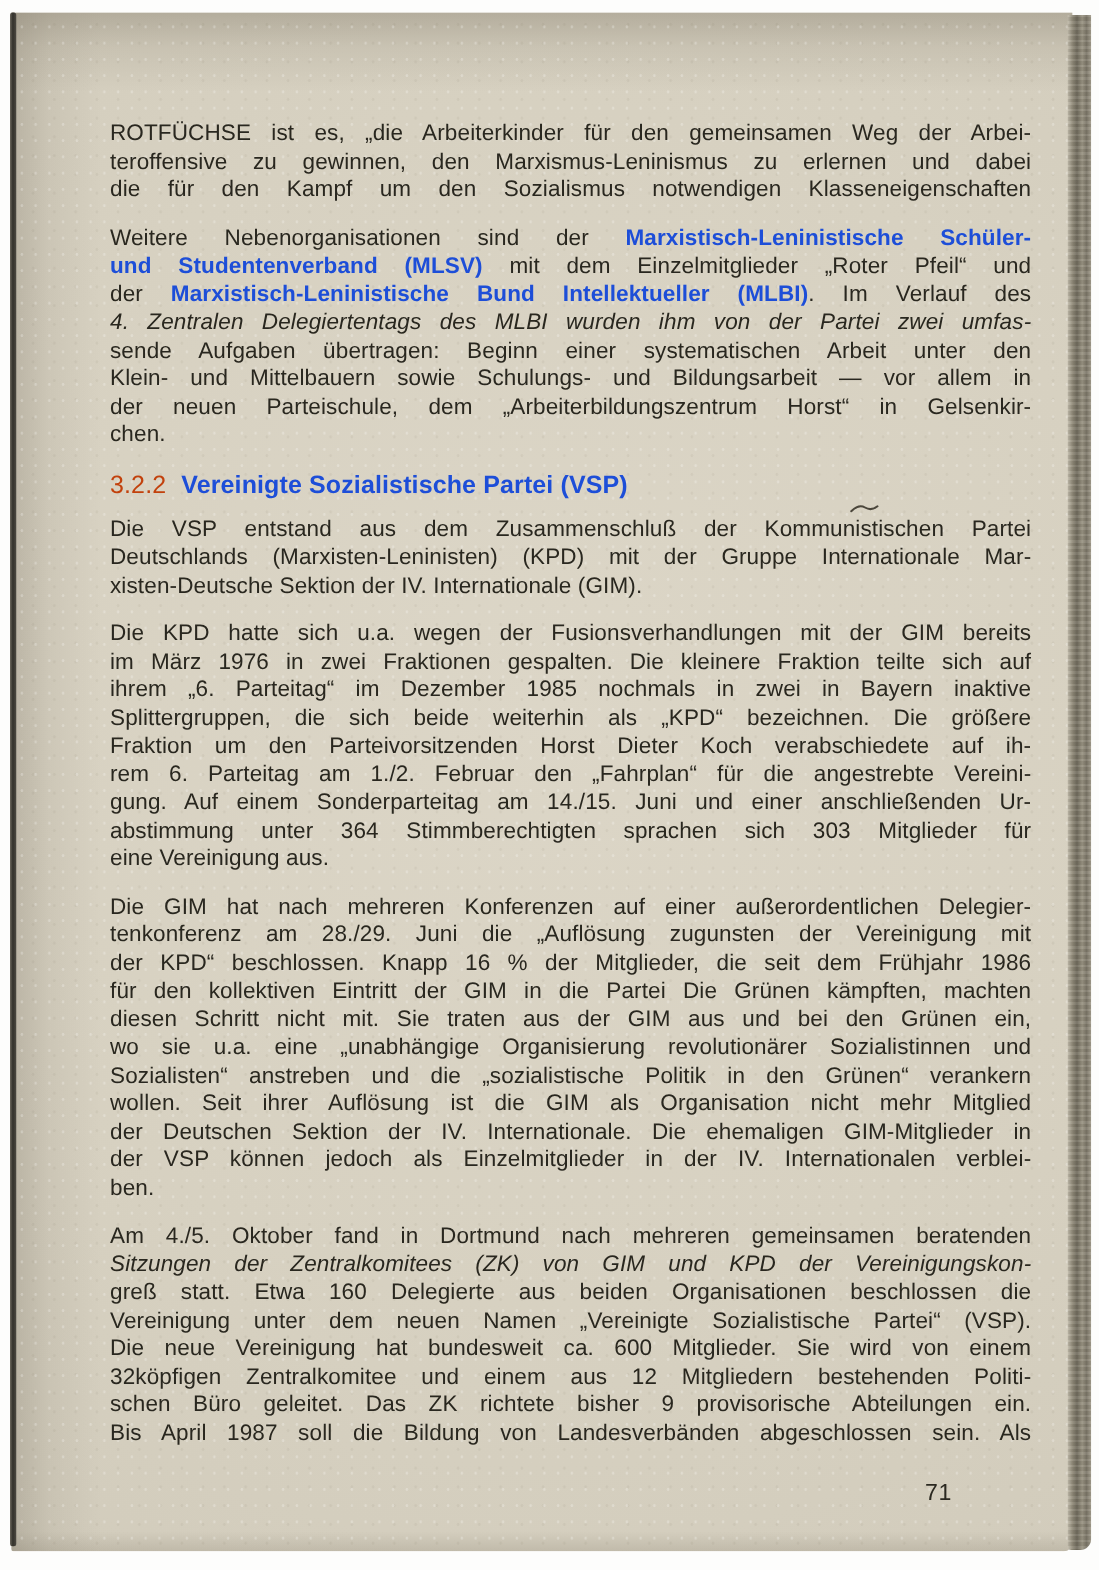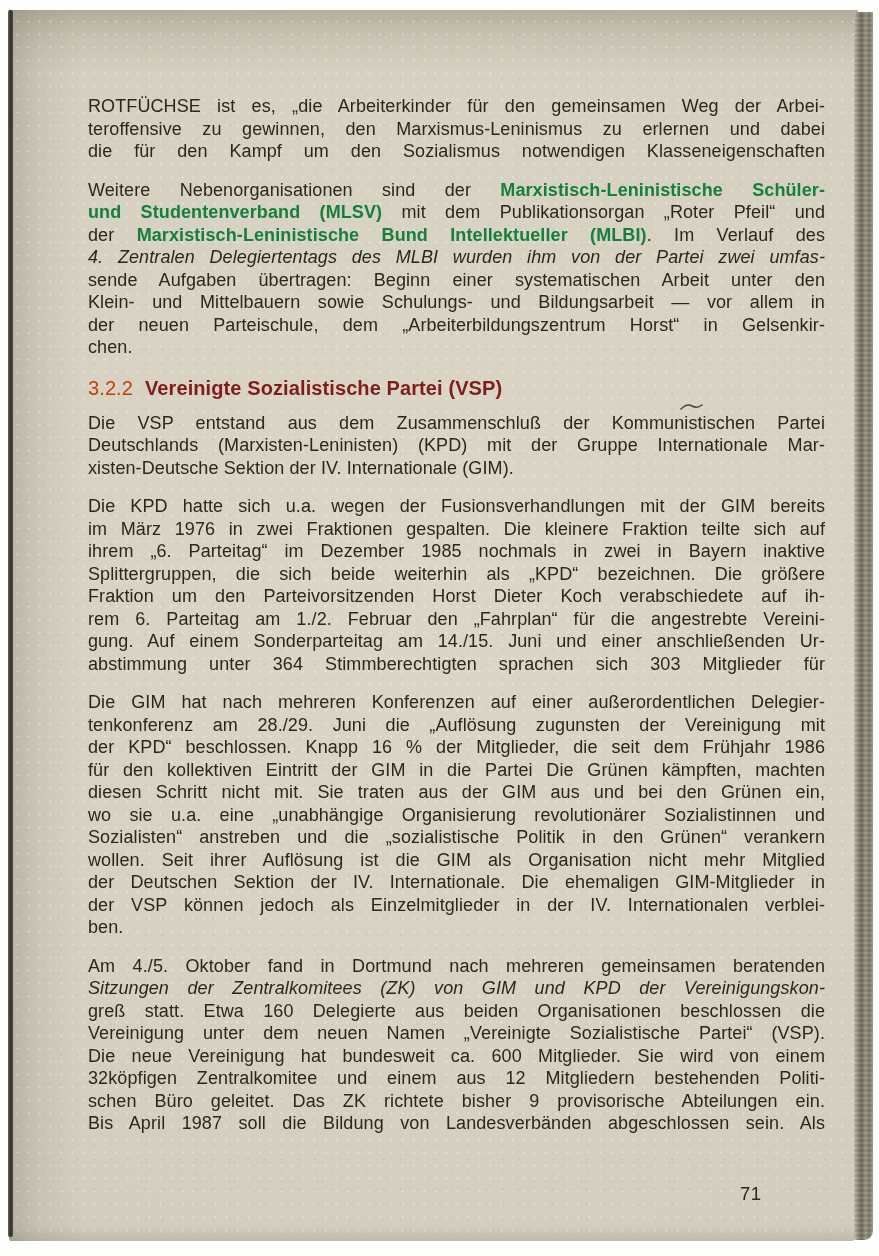--- a/index.html
+++ b/index.html
@@ -38,21 +38,21 @@
       linear-gradient(90deg,#c3bdad 0%,#8e8877 22%,#6f6a5c 40%,#9a9483 62%,#7b7567 80%,#a49e8e 100%);
     border-radius:0 0 9px 3px;
   }
   .content {
     position:absolute; left:88px; top:95px; width:737px;
     font-size:18px; line-height:22.5px; color:#29271f; letter-spacing:0.1px;
   }
   .para { margin:0 0 16px 0; }
   .line { text-align:justify; text-align-last:justify; height:22.5px; overflow:hidden; }
   .line.last { text-align-last:left; }
-  .line span.b { font-weight:700; color:#15803d; }
+  .line span.b { font-weight:700; color:#1d4ed8; }
   .line span.i { font-style:italic; }
   .heading { margin:16px 0 11px 0; font-size:20px; line-height:26px; white-space:nowrap; }
   .heading .num { color:#c2410c; margin-right:12px; font-weight:400; }
   .heading .title { font-weight:700; }
   .page-number {
     position:absolute; left:699px; top:1183px;
     font-size:18.5px; color:#2b2921; letter-spacing:0.5px;margin-left:41px;
   }
   .ink-mark { position:absolute; left:679px; top:400px; }
 </style>
@@ -64,43 +64,44 @@
   <div class="left-edge"></div>
   <div class="right-edge"></div>
   <div class="content">
       <div class="para">
         <div class="line"><span>ROTFÜCHSE ist es, „die Arbeiterkinder für den gemeinsamen Weg der Arbei-</span></div>
         <div class="line"><span>teroffensive zu gewinnen, den Marxismus-Leninismus zu erlernen und dabei</span></div>
         <div class="line"><span>die für den Kampf um den Sozialismus notwendigen Klasseneigenschaften</span></div>
       </div>
       <div class="para">
         <div class="line"><span>Weitere Nebenorganisationen sind der </span><span class="b">Marxistisch-Leninistische Schüler-</span></div>
-        <div class="line"><span class="b">und Studentenverband (MLSV)</span><span> mit dem Publikationsorgan „Roter Pfeil“ und</span></div>
+        <div class="line"><span class="b">und Studentenverband (MLSV)</span><span> mit dem Einzelmitglieder „Roter Pfeil“ und</span></div>
         <div class="line"><span>der </span><span class="b">Marxistisch-Leninistische Bund Intellektueller (MLBI)</span><span>. Im Verlauf des</span></div>
         <div class="line"><span class="i">4. Zentralen Delegiertentags des MLBI wurden ihm von der Partei zwei umfas-</span></div>
         <div class="line"><span>sende Aufgaben übertragen: Beginn einer systematischen Arbeit unter den</span></div>
         <div class="line"><span>Klein- und Mittelbauern sowie Schulungs- und Bildungsarbeit — vor allem in</span></div>
         <div class="line"><span>der neuen Parteischule, dem „Arbeiterbildungszentrum Horst“ in Gelsenkir-</span></div>
         <div class="line last"><span>chen.</span></div>
       </div>
-      <div class="heading"><span class="num">3.2.2</span><span class="title" style="color: #7f1d1d;">Vereinigte Sozialistische Partei (VSP)</span></div>
+      <div class="heading"><span class="num">3.2.2</span><span class="title" style="color: #1d4ed8;">Vereinigte Sozialistische Partei (VSP)</span></div>
       <div class="para">
         <div class="line"><span>Die VSP entstand aus dem Zusammenschluß der Kommunistischen Partei</span></div>
         <div class="line"><span>Deutschlands (Marxisten-Leninisten) (KPD) mit der Gruppe Internationale Mar-</span></div>
         <div class="line last"><span>xisten-Deutsche Sektion der IV. Internationale (GIM).</span></div>
       </div>
       <div class="para">
         <div class="line"><span>Die KPD hatte sich u.a. wegen der Fusionsverhandlungen mit der GIM bereits</span></div>
         <div class="line"><span>im März 1976 in zwei Fraktionen gespalten. Die kleinere Fraktion teilte sich auf</span></div>
         <div class="line"><span>ihrem „6. Parteitag“ im Dezember 1985 nochmals in zwei in Bayern inaktive</span></div>
         <div class="line"><span>Splittergruppen, die sich beide weiterhin als „KPD“ bezeichnen. Die größere</span></div>
         <div class="line"><span>Fraktion um den Parteivorsitzenden Horst Dieter Koch verabschiedete auf ih-</span></div>
         <div class="line"><span>rem 6. Parteitag am 1./2. Februar den „Fahrplan“ für die angestrebte Vereini-</span></div>
         <div class="line"><span>gung. Auf einem Sonderparteitag am 14./15. Juni und einer anschließenden Ur-</span></div>
         <div class="line"><span>abstimmung unter 364 Stimmberechtigten sprachen sich 303 Mitglieder für</span></div>
+        <div class="line last"><span>eine Vereinigung aus.</span></div>
       </div>
       <div class="para">
         <div class="line"><span>Die GIM hat nach mehreren Konferenzen auf einer außerordentlichen Delegier-</span></div>
         <div class="line"><span>tenkonferenz am 28./29. Juni die „Auflösung zugunsten der Vereinigung mit</span></div>
         <div class="line"><span>der KPD“ beschlossen. Knapp 16 % der Mitglieder, die seit dem Frühjahr 1986</span></div>
         <div class="line"><span>für den kollektiven Eintritt der GIM in die Partei Die Grünen kämpften, machten</span></div>
         <div class="line"><span>diesen Schritt nicht mit. Sie traten aus der GIM aus und bei den Grünen ein,</span></div>
         <div class="line"><span>wo sie u.a. eine „unabhängige Organisierung revolutionärer Sozialistinnen und</span></div>
         <div class="line"><span>Sozialisten“ anstreben und die „sozialistische Politik in den Grünen“ verankern</span></div>
         <div class="line"><span>wollen. Seit ihrer Auflösung ist die GIM als Organisation nicht mehr Mitglied</span></div>

